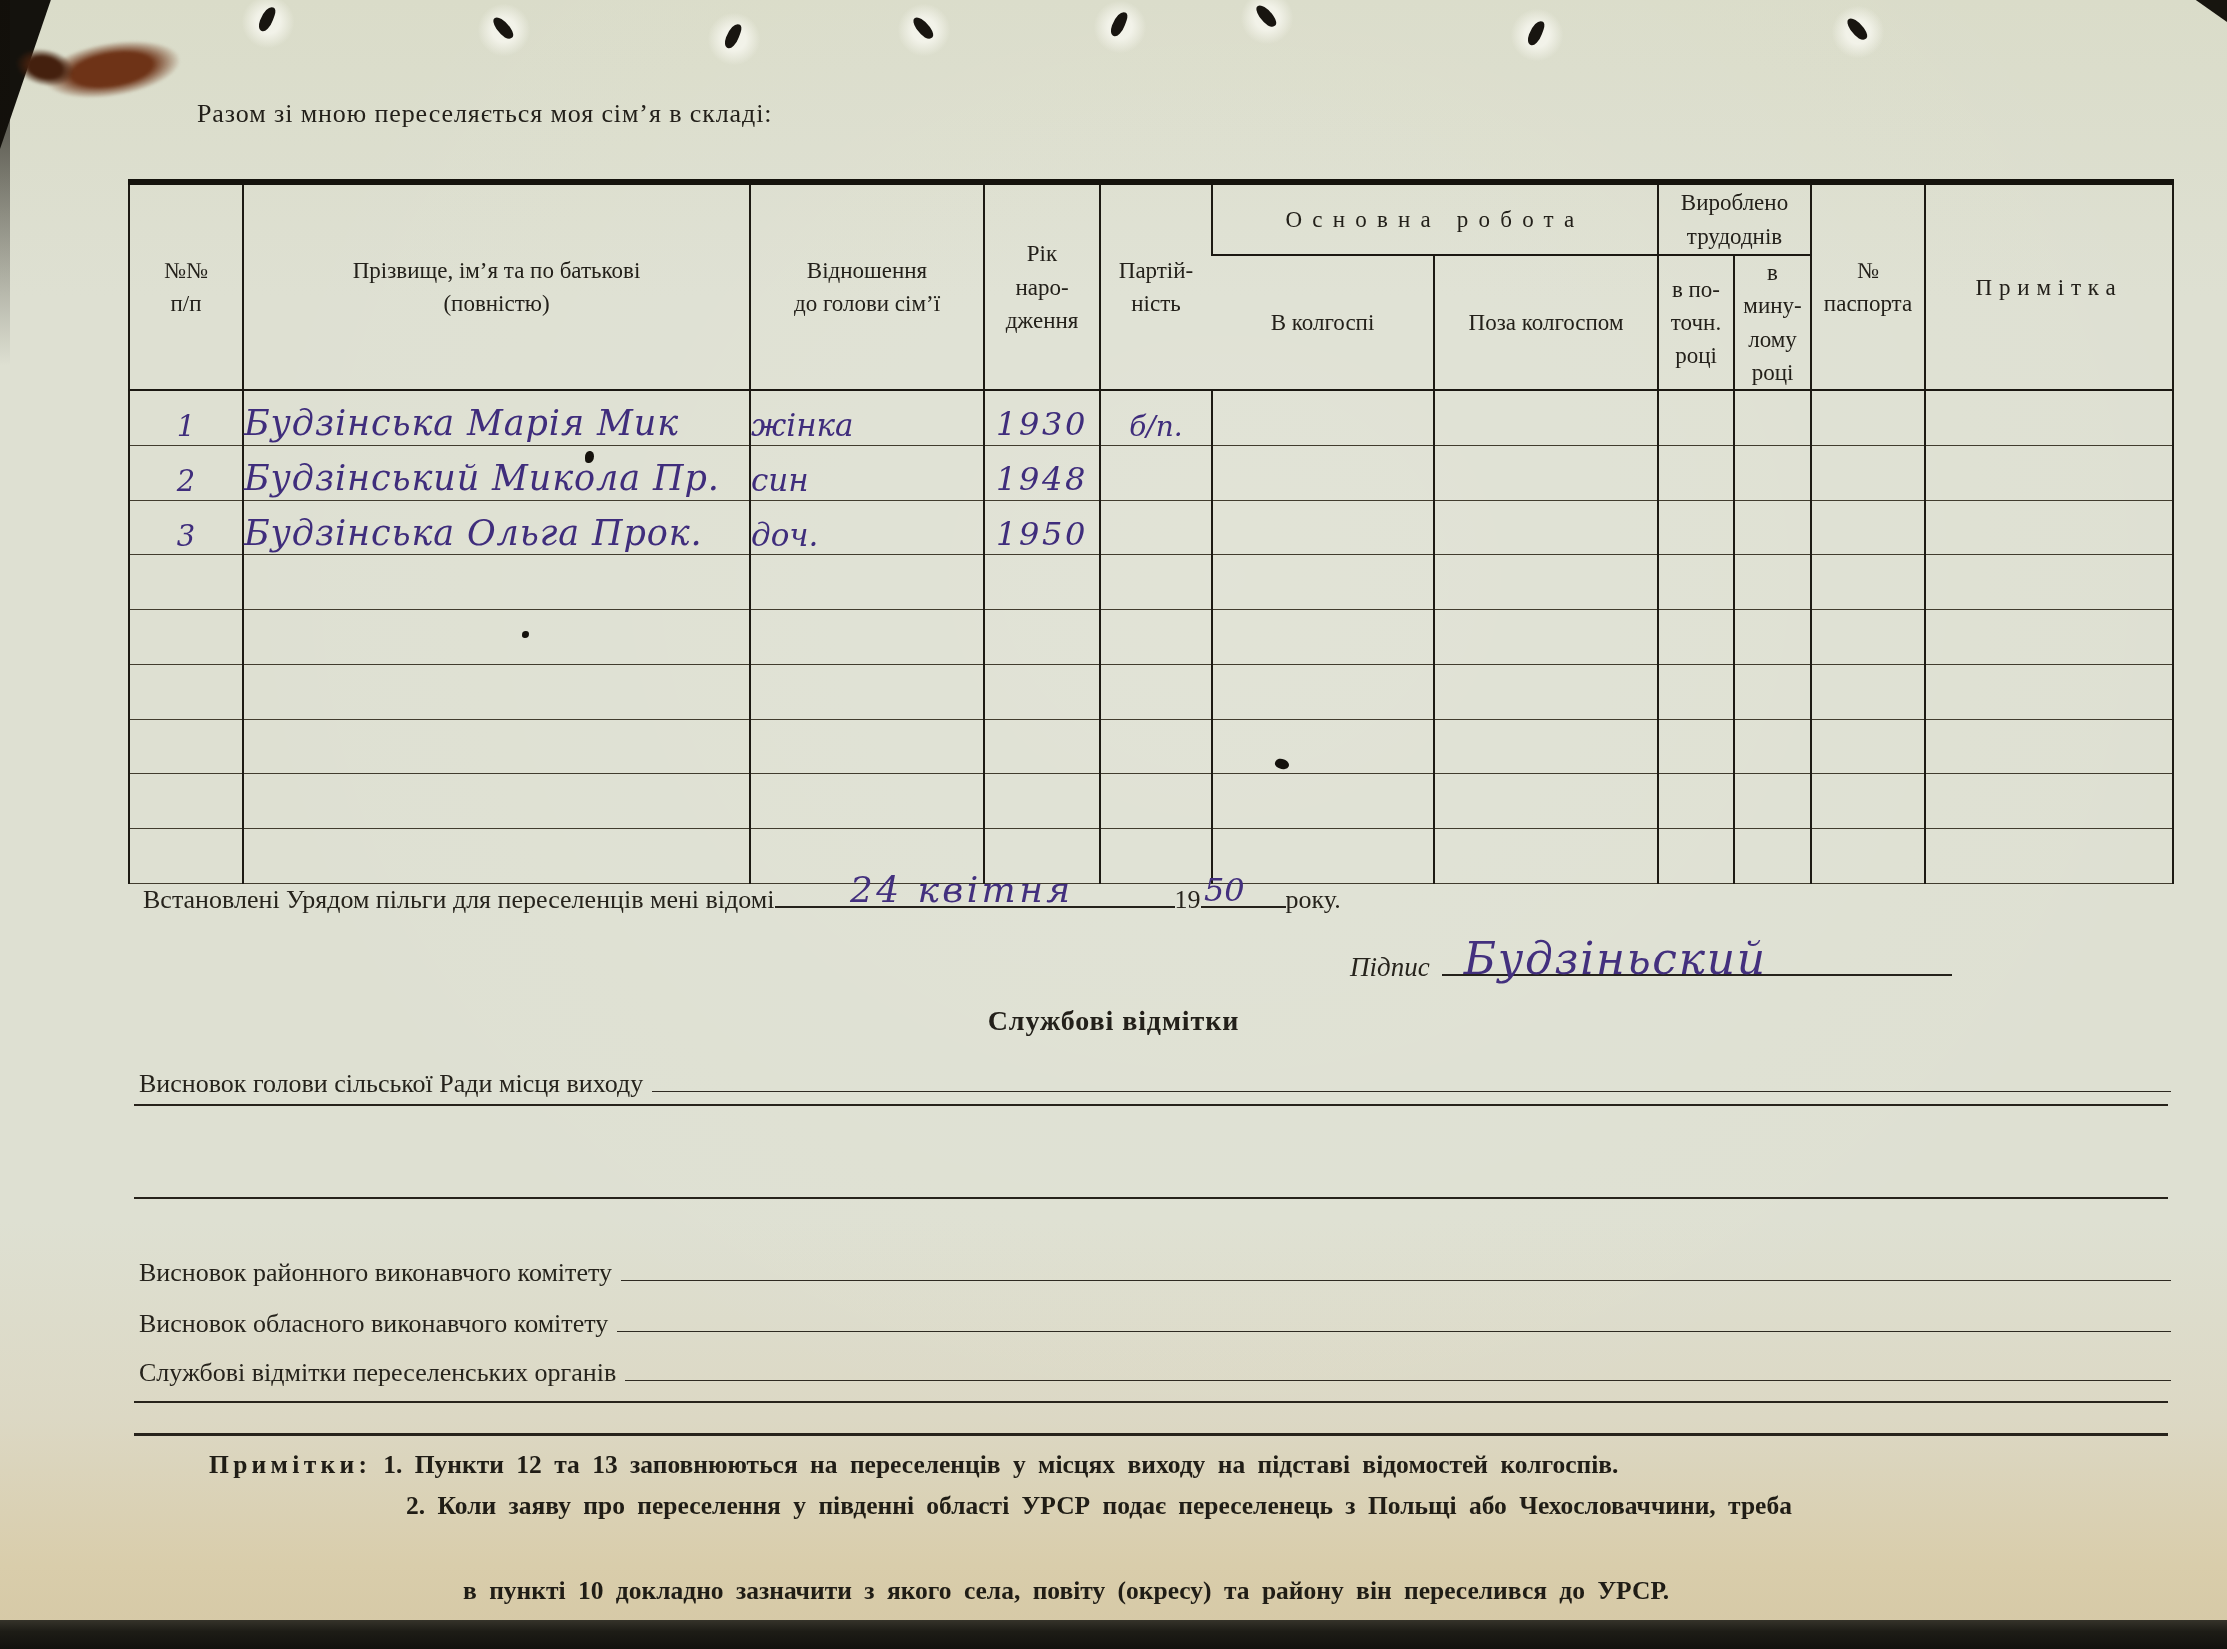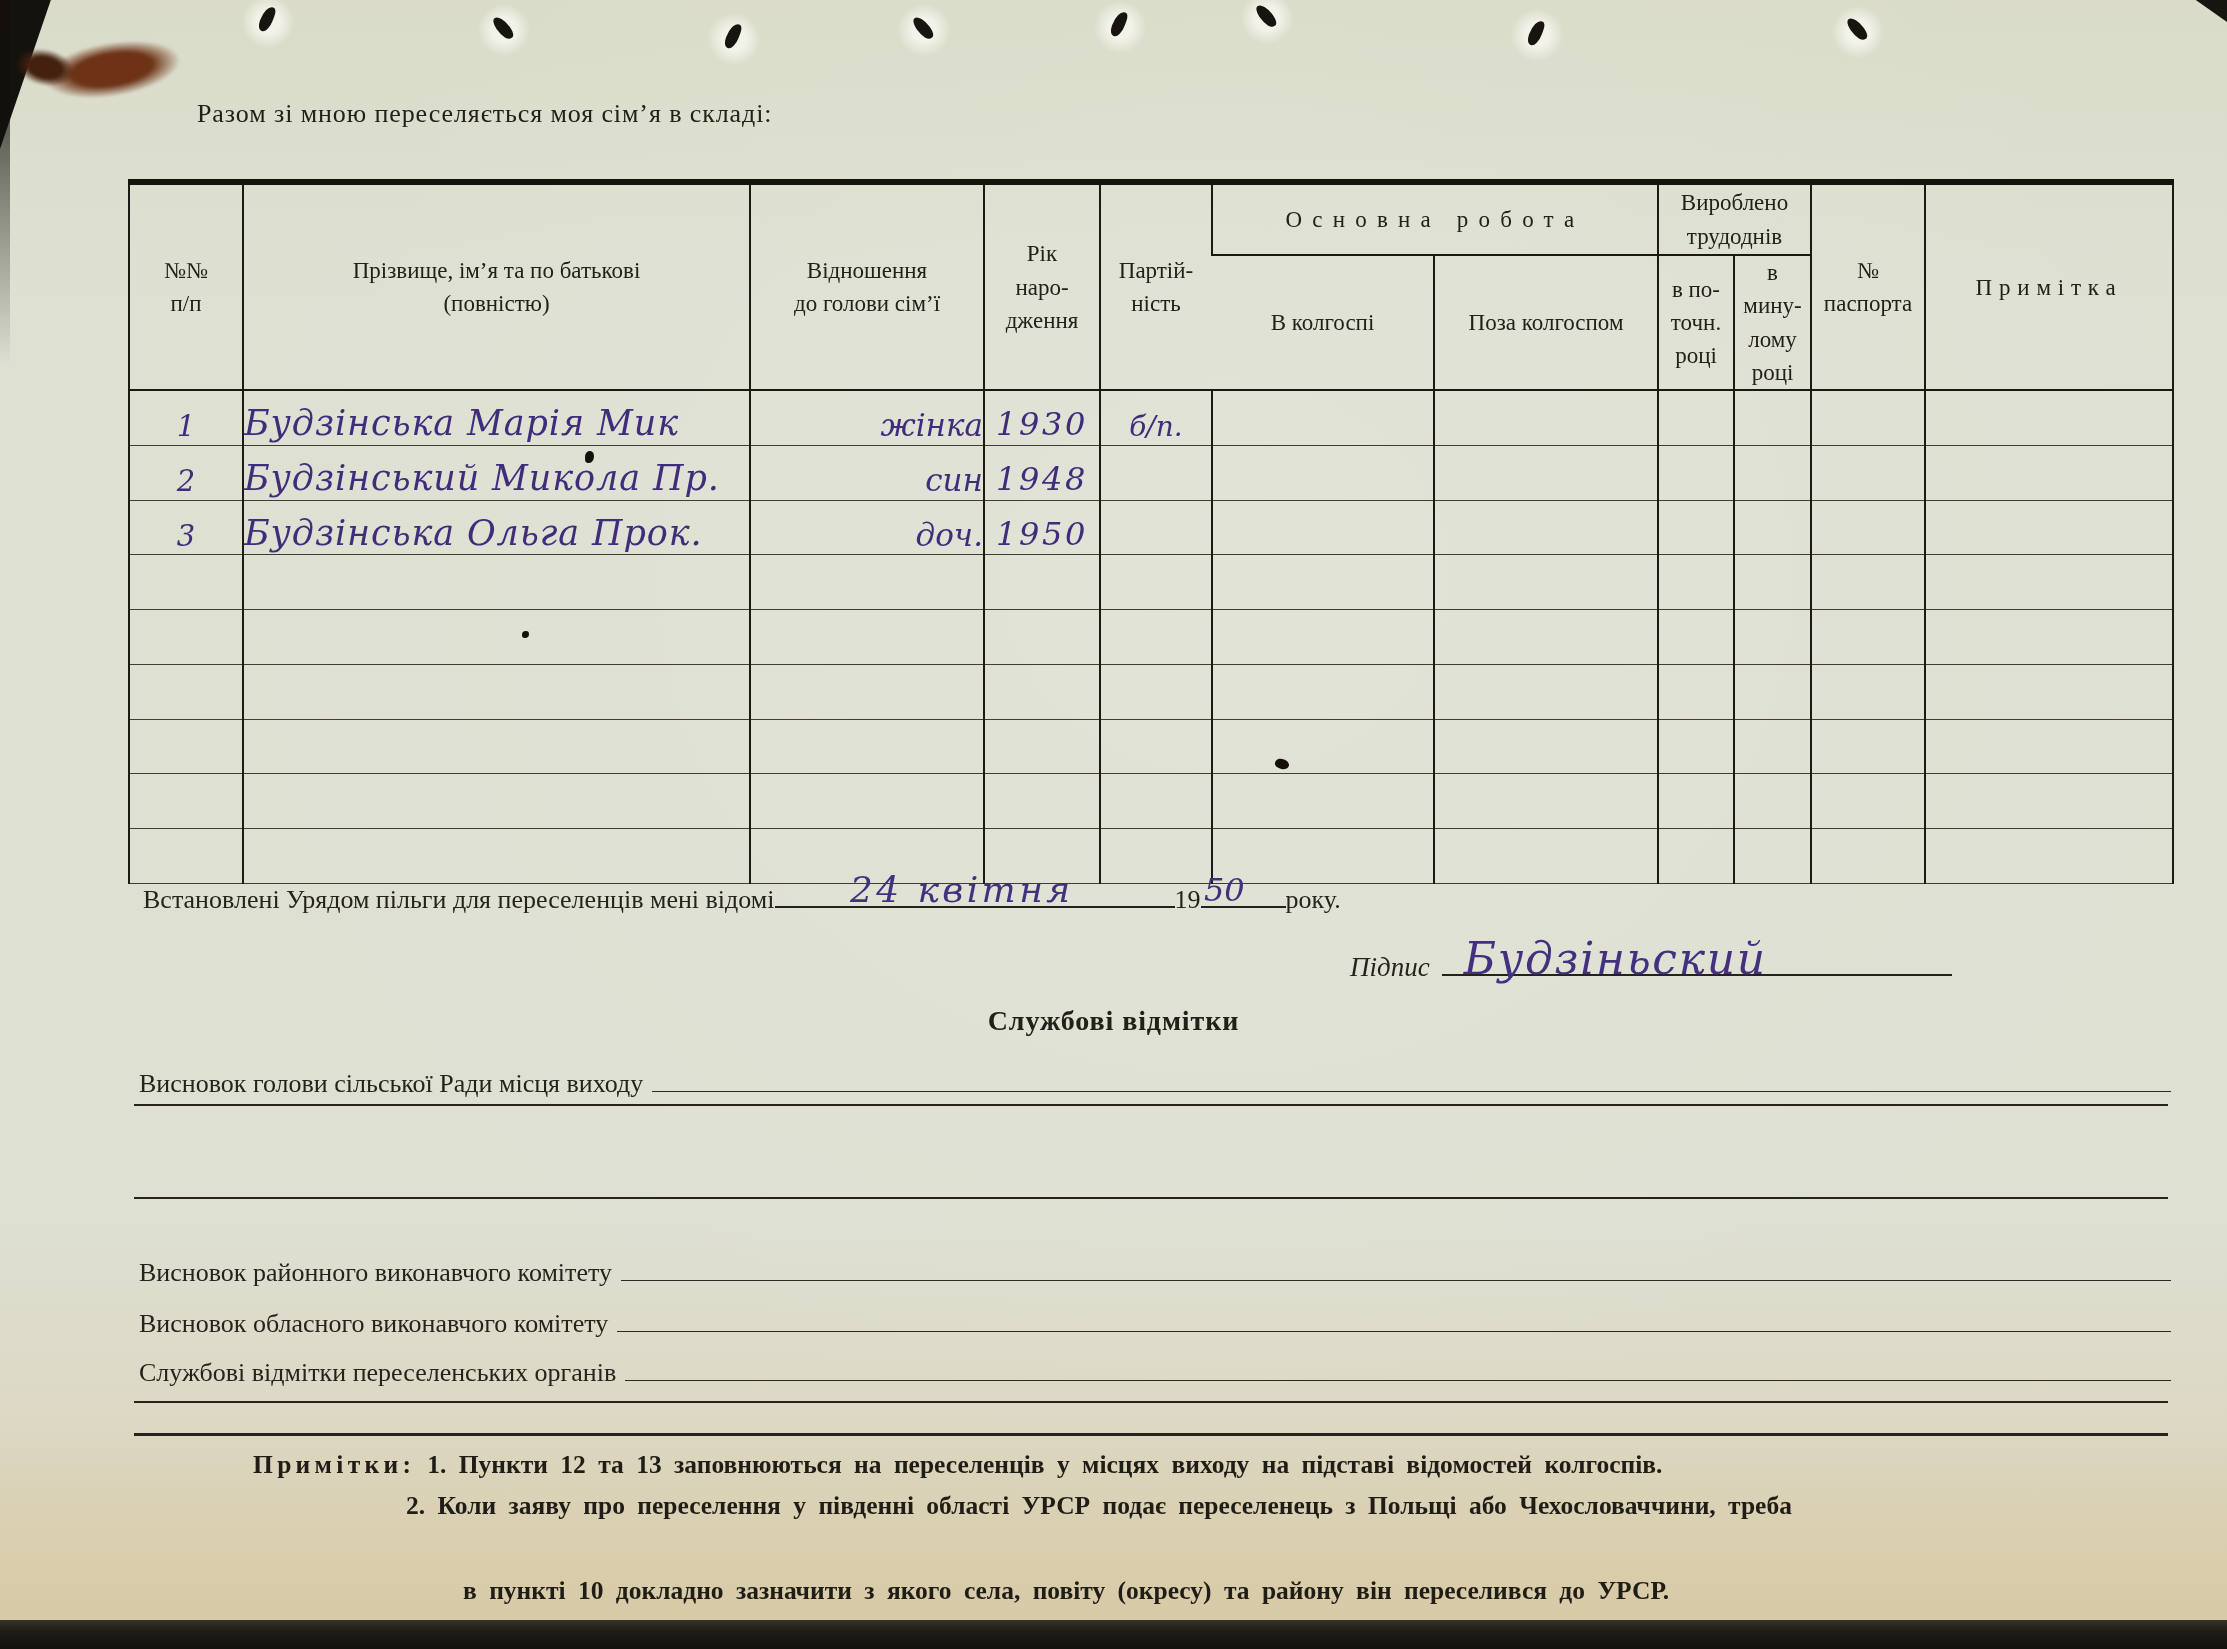--- a/index.html
+++ b/index.html
@@ -41,21 +41,21 @@
   th.h-group{letter-spacing:10.2px;font-size:24px;}
   th.h-group-sm{font-size:20.4px;line-height:1.25;letter-spacing:0;}
   th.sm{font-size:18.7px;line-height:1.12;}
   th.h-note{letter-spacing:6.8px;}
   th.h-num{font-size:24px;line-height:1.9;}
   #family-table tbody td{height:52px;border-bottom:1.7px solid #413c2e;vertical-align:bottom;
     font-family:"DejaVu Serif",serif;font-style:italic;color:#3f2d7c;padding-bottom:1.7px;
     white-space:nowrap;overflow:visible;}
   td.c-num{text-align:center;font-size:29px;}
   td.c-name{font-size:35px;padding-left:12px;letter-spacing:0.9px;}
-  td.c-relation{text-align:right;font-size:31px;}
+  td.c-relation{text-align:left;font-size:31px;}
   td.c-year{text-align:center;font-size:32px;letter-spacing:2.6px;color:#463090;border-radius:23px;}
   td.c-party{text-align:center;font-size:28px;}
   
   .printed{font-size:26px;color:#26231c;}
   .fieldline{position:absolute;left:139px;width:2032px;display:flex;align-items:baseline;}
   .fieldline .flabel{font-size:26px;white-space:nowrap;color:#26231c;}
   .fieldline .frule{flex:1;border-bottom:1.7px solid #2e2a21;height:32px;margin-left:8.5px;}
   .hrule{position:absolute;left:134px;width:2034px;border-bottom:2.6px solid #27231b;}
   .u-seg{position:relative;border-bottom:2.6px solid #25221b;height:32px;}
   .hw{font-family:"DejaVu Serif",serif;font-style:italic;color:#43307e;}
@@ -302,21 +302,21 @@
     <span class="flabel">Висновок обласного виконавчого комітету</span>
     <span class="frule"></span>
   </div>
   <div class="fieldline" style="top:1348px;">
     <span class="flabel">Службові відмітки переселенських органів</span>
     <span class="frule"></span>
   </div>
   <div class="hrule" style="top:1401px;"></div>
   <div class="hrule" style="top:1433px;border-bottom-width:3.4px;"></div>
 
-  <div class="notesline" style="left:209px;top:1450px;margin-left:44px;">
+  <div class="notesline" style="left:209px;top:1450px;">
     <span class="notes-label">Примітки:</span>
     <span>1. Пункти 12 та 13 заповнюються на переселенців у місцях виходу на підставі відомостей колгоспів.</span>
   </div>
   <div class="notesline" style="left:406px;top:1491px;">
     <span>2. Коли заяву про переселення у південні області УРСР подає переселенець з Польщі або Чехословаччини, треба</span>
   </div>
   <div class="notesline" style="left:463px;top:1576px;text-align:center;">
     <span>в пункті 10 докладно зазначити з якого села, повіту (окресу) та району він переселився до УРСР.</span>
   </div>
 

